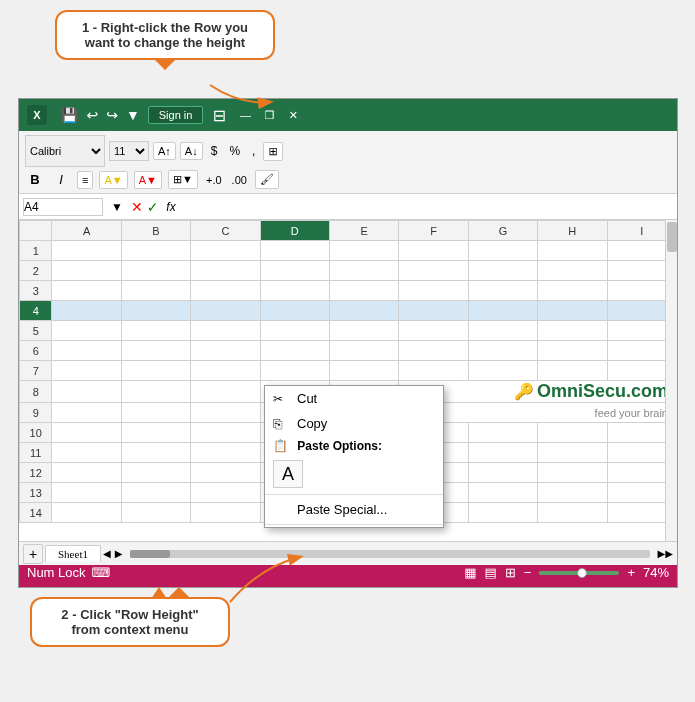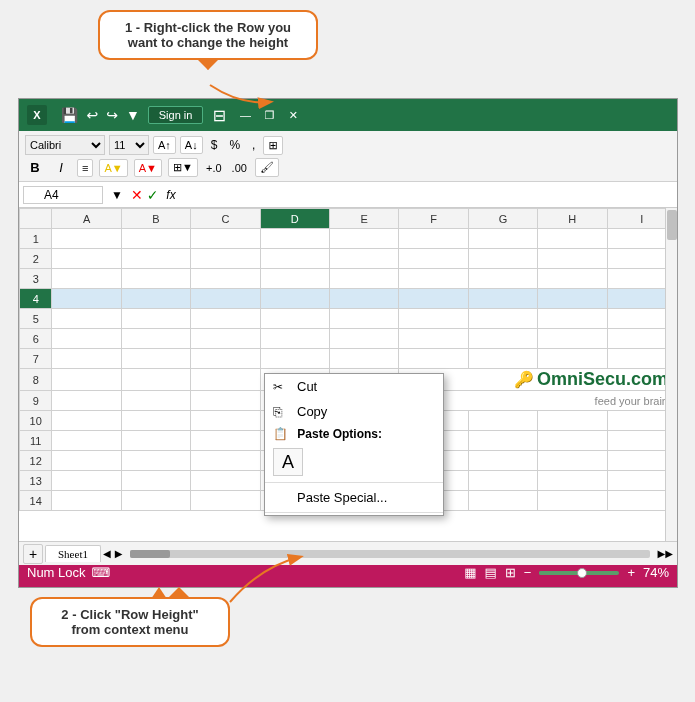--- a/index.html
+++ b/index.html
@@ -27,21 +27,20 @@
     }
     .annotation-bubble::after {
       content: '';
       position: absolute;
       border: 10px solid transparent;
     }
     .bubble-top {
       top: 10px;
       left: 55px;
       width: 220px;
-      margin-left: 43px;
     }
     .bubble-top::after {
       border-top-color: #e87722;
       bottom: -22px;
       left: 50%;
       transform: translateX(-50%);
     }
     .bubble-bottom {
       bottom: 55px;
       left: 30px;
@@ -177,21 +176,21 @@
       border: 1px solid #ccc;
       background: white;
       font-size: 11px;
       cursor: pointer;
       border-radius: 2px;
     }
     .font-select {
       width: 80px;
       font-size: 11px;
       border: 1px solid #ccc;
-      height: 20px;
+      height: 32px;
     }
     .font-size-select {
       width: 40px;
       font-size: 11px;
       border: 1px solid #ccc;
       height: 20px;
     }
     .bold-btn { font-weight: bold; font-size: 13px; width: 20px; text-align: center; cursor: pointer; }
     .italic-btn { font-style: italic; font-size: 13px; width: 20px; text-align: center; cursor: pointer; }
 
@@ -203,21 +202,21 @@
       height: 26px;
       padding: 0 4px;
       background: white;
       gap: 4px;
     }
     .cell-ref {
       width: 80px;
       border: 1px solid #ccc;
       height: 18px;
       font-size: 12px;
-      padding: 0 20px;
+      padding: 0 0;
     }
     .formula-expand { font-size: 12px; padding: 0 4px; }
     .formula-check { color: green; font-size: 14px; cursor: pointer; }
     .formula-cancel { color: red; font-size: 14px; cursor: pointer; }
     .formula-fx { font-size: 12px; font-style: italic; padding: 0 4px; }
     .formula-input {
       flex: 1;
       border: none;
       font-size: 12px;
       outline: none;

